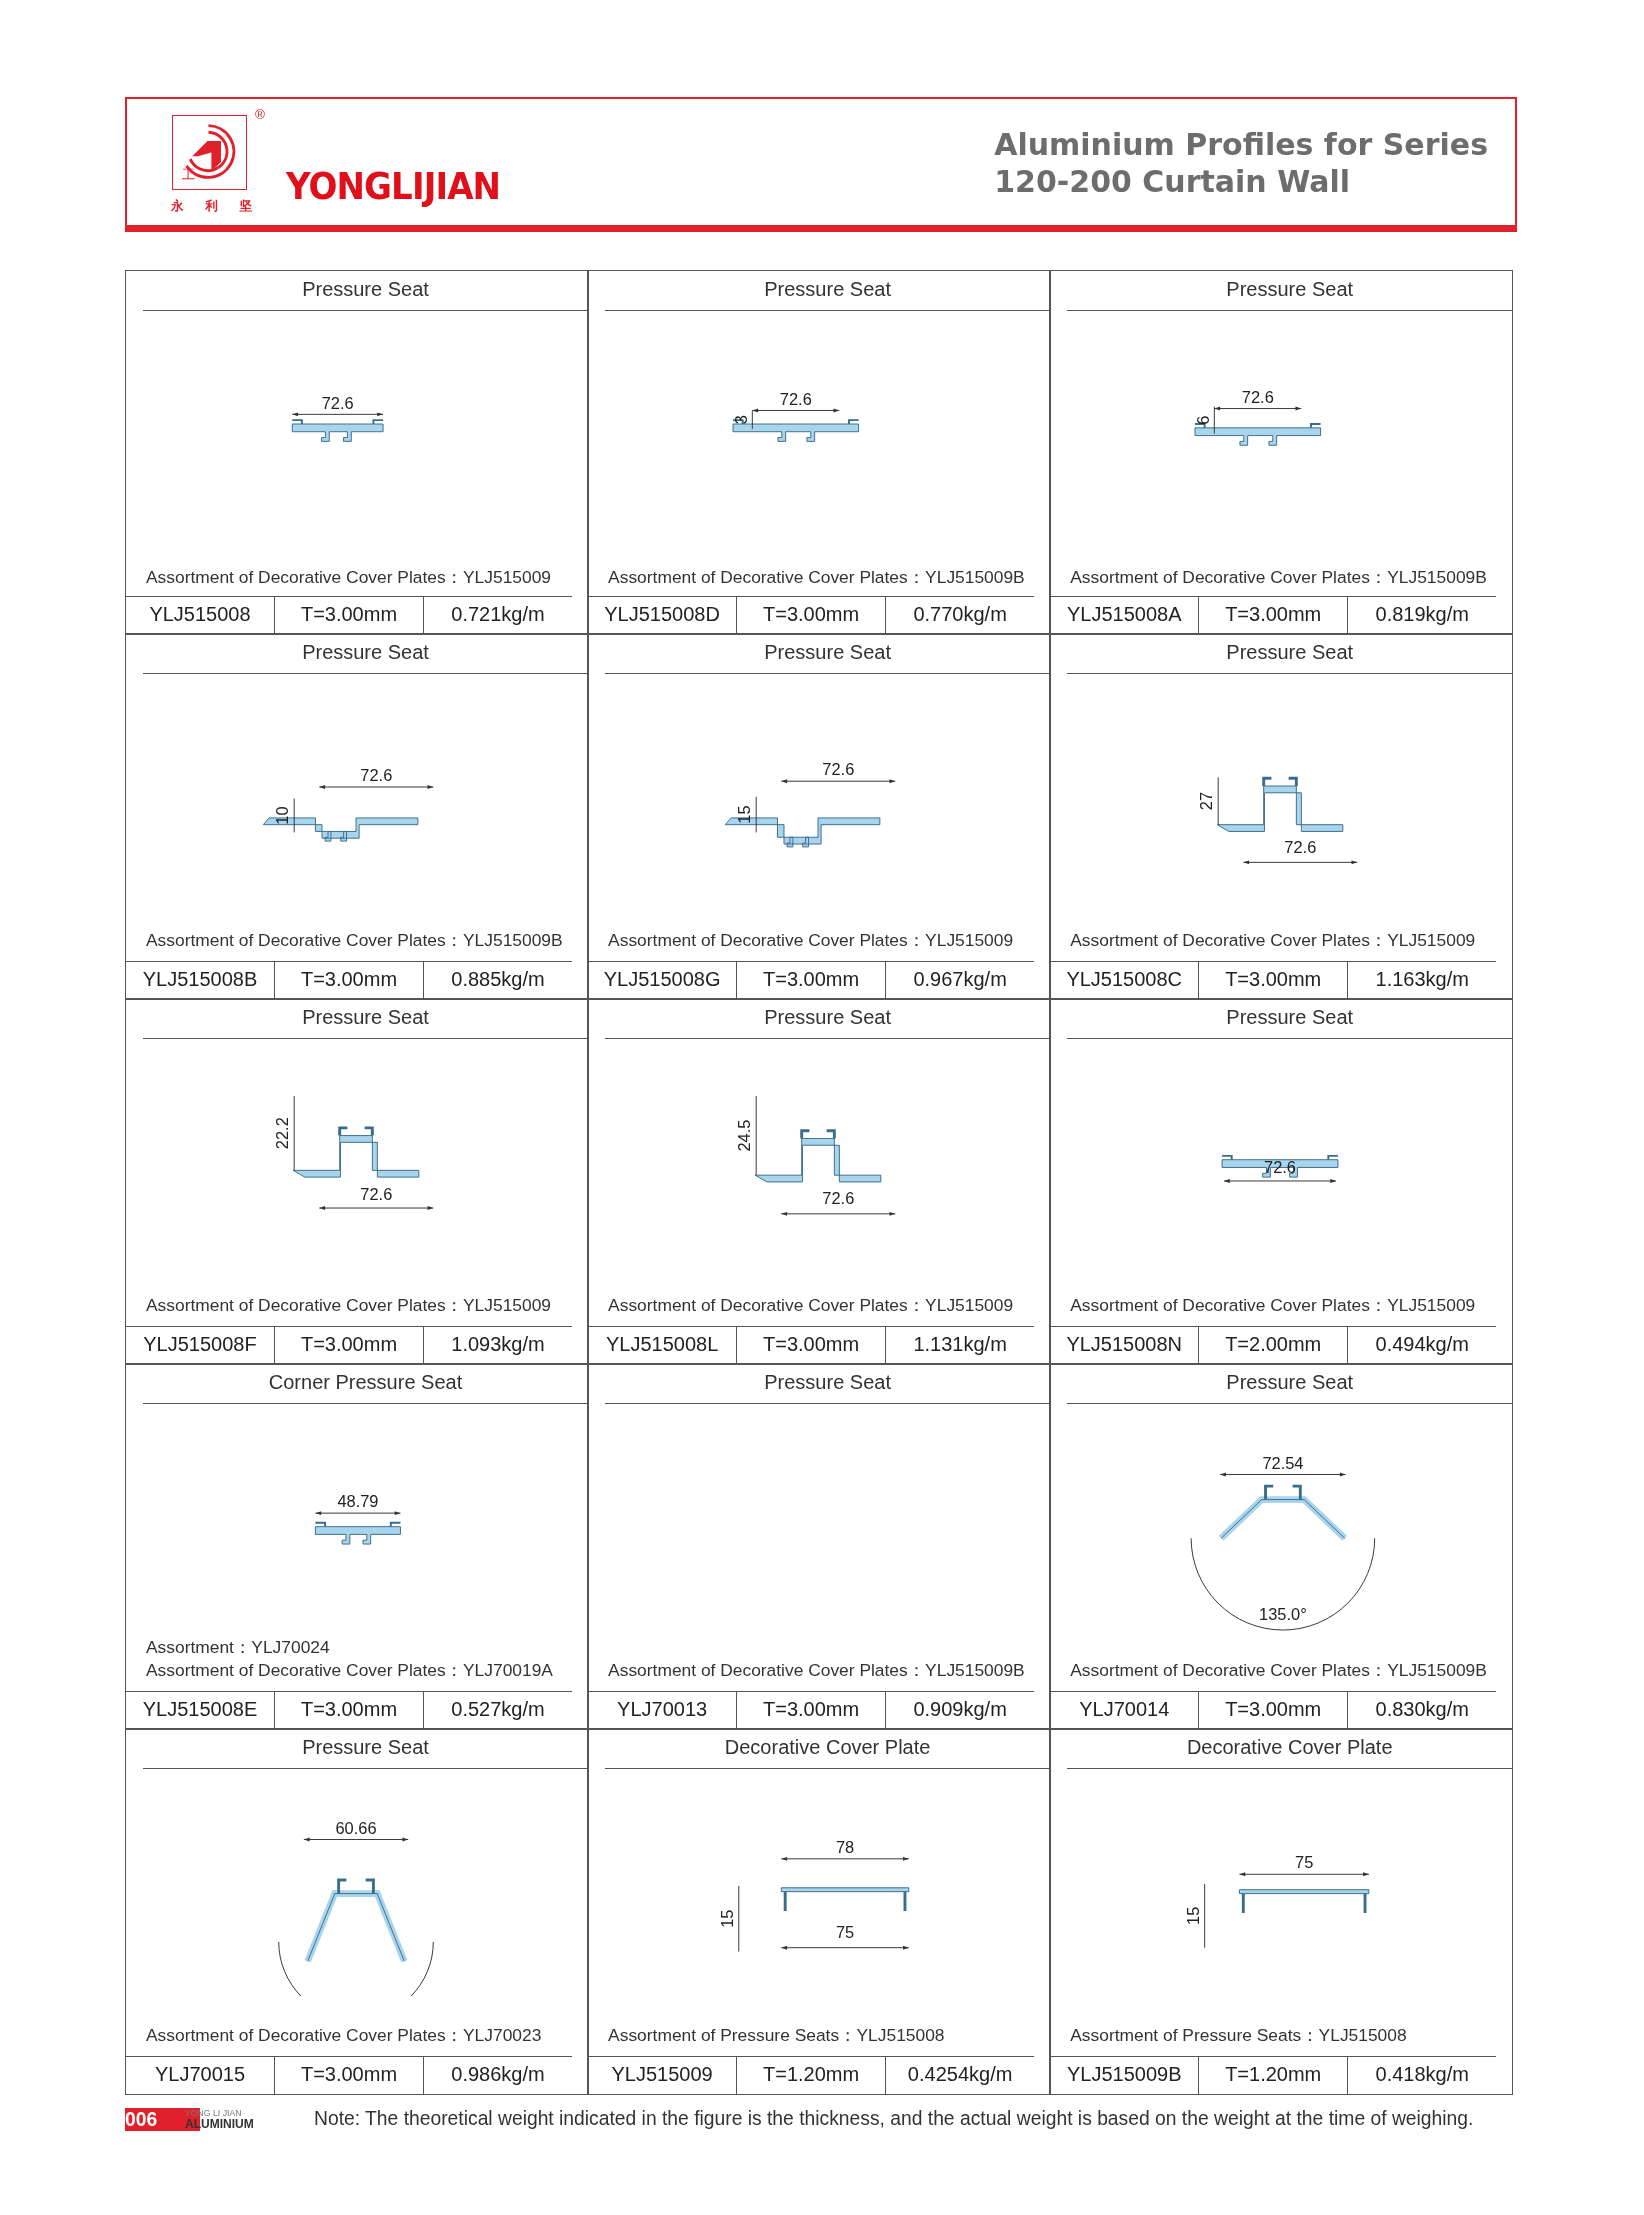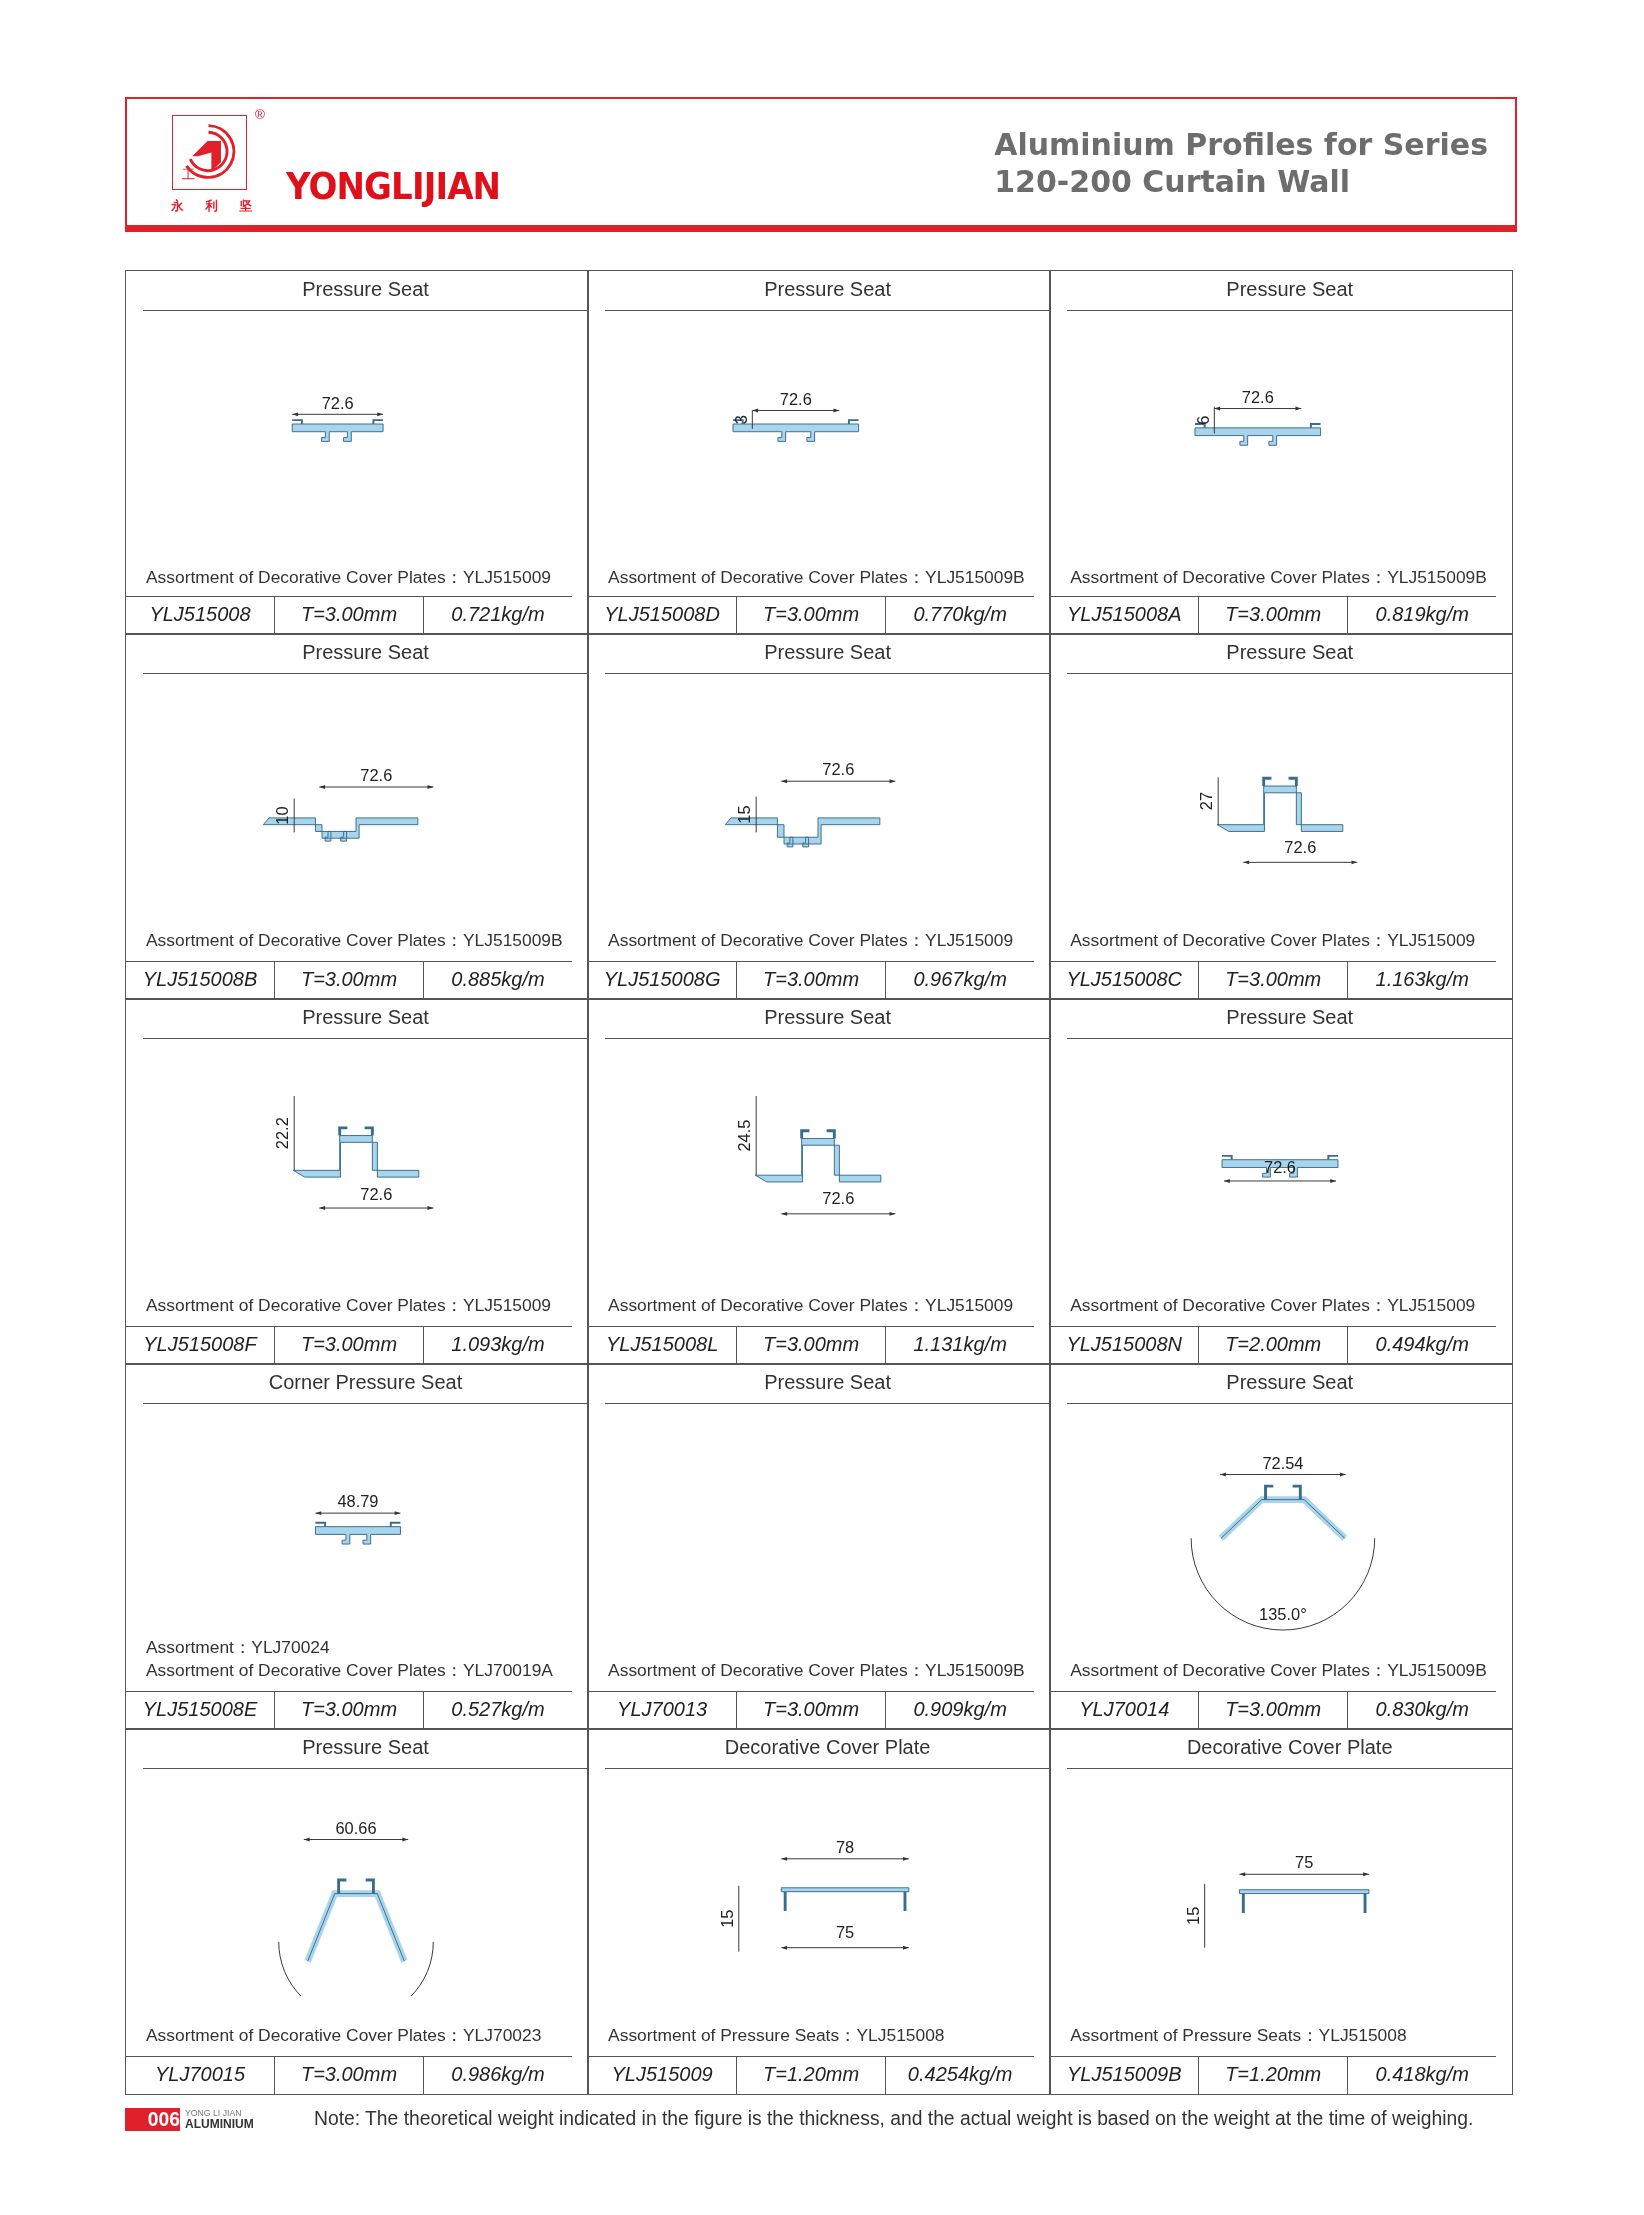--- a/index.html
+++ b/index.html
@@ -11,25 +11,25 @@
   .brand { position: absolute; left: 159px; top: 66px; font-size: 37px; font-weight: bold; color: #e0101a; letter-spacing: -1px; font-family: "DejaVu Sans", sans-serif; transform: scaleX(0.92); transform-origin: left; }
   .title { position: absolute; right: 27px; top: 27px; text-align: left; font-size: 30px; font-weight: bold; color: #6d6d6d; line-height: 37px; font-family: "DejaVu Sans", sans-serif; }
   .grid { position: absolute; left: 125px; top: 270px; width: 1392px; }
   .row { display: flex; height: 365px; }
   .cell { width: 464px; border: 1.9px solid #555; box-sizing: border-box; position: relative; margin-right: -1.9px; padding-left: 17px; }
   .cell:last-child { margin-right: 0; }
   .row + .row .cell { margin-top: -1.9px; }
   .cell-title { height: 39px; border-bottom: 1.9px solid #555; text-align: center; line-height: 37px; font-size: 20px; color: #333; }
   .drawing { position: absolute; left: 0; right: 0; top: 39px; height: 228px; }
   .assort { position: absolute; left: 20px; top: 266px; right: 3.9px; height: 58px; display: flex; flex-direction: column; justify-content: flex-end; font-size: 17.4px; color: #333; line-height: 23px; padding-bottom: 5.8px; box-sizing: border-box; }
-  .specs { position: absolute; left: 0; right: 16px; bottom: 0; height: 37px; border-top: 1.9px solid #555; display: flex; font-style: italic; }
+  .specs { position: absolute; left: 0; right: 16px; bottom: 0; height: 37px; border-top: 1.9px solid #555; display: flex; }
   .specs span { flex: 1; text-align: center; line-height: 35px; font-size: 20px; color: #222; border-left: 1.9px solid #555; }
   .specs span:first-child { border-left: none; }
   .footer { position: absolute; left: 125px; top: 2108px; width: 1392px; height: 29px; }
-  .pagenum { position: absolute; left: 0; top: 0; width: 55px; height: 23px; background: #e0202a; color: #fff; font-weight: bold; font-size: 19.3px; text-align: right; line-height: 23px; }
+  .pagenum { position: absolute; left: 0; top: 0; width: 75px; height: 23px; background: #e0202a; color: #fff; font-weight: bold; font-size: 19.3px; text-align: left; line-height: 23px; }
   .brand-small { position: absolute; left: 60px; top: 0px; font-size: 8.7px; color: #777; line-height: 10.6px; }
   .brand-small b { color: #333; font-size: 12px; display: block; }
   .note { position: absolute; left: 189px; top: 0px; font-size: 19.3px; color: #333; }
   svg text { font-family: "Liberation Sans", sans-serif; }
 </style>
 </head>
 <body>
 
 <div class="header">
   <div class="logo-box">

